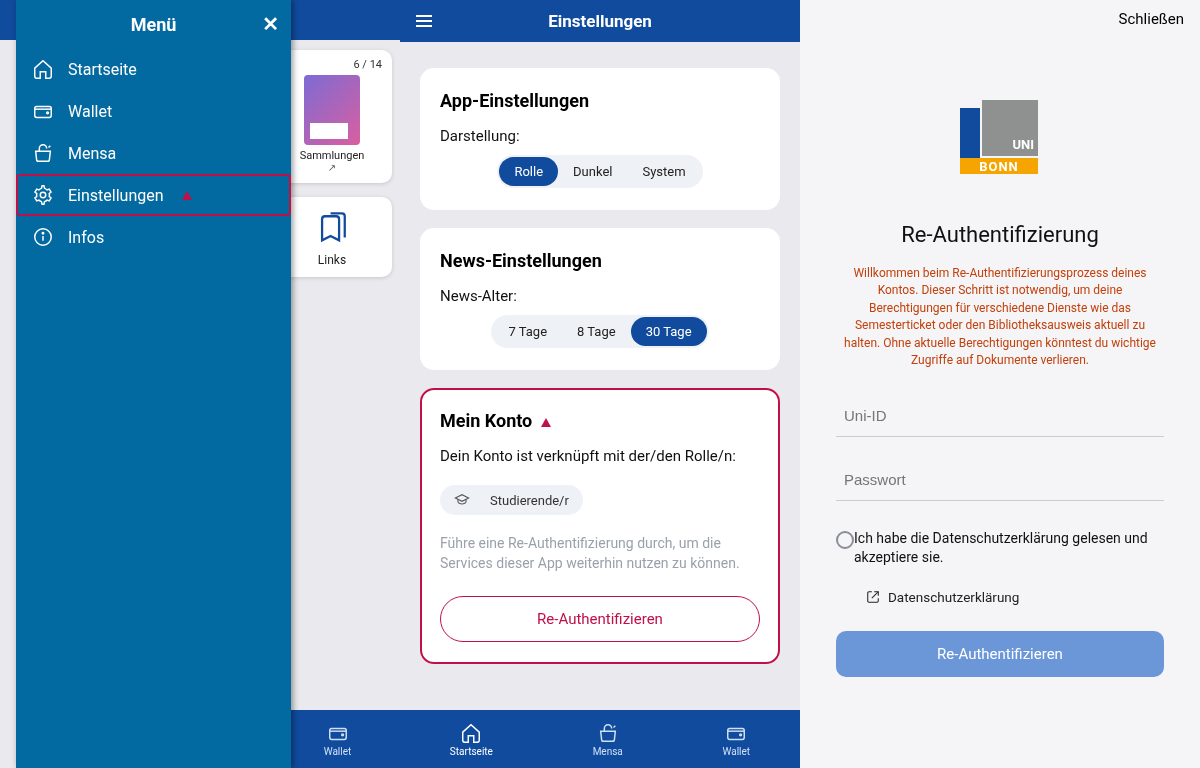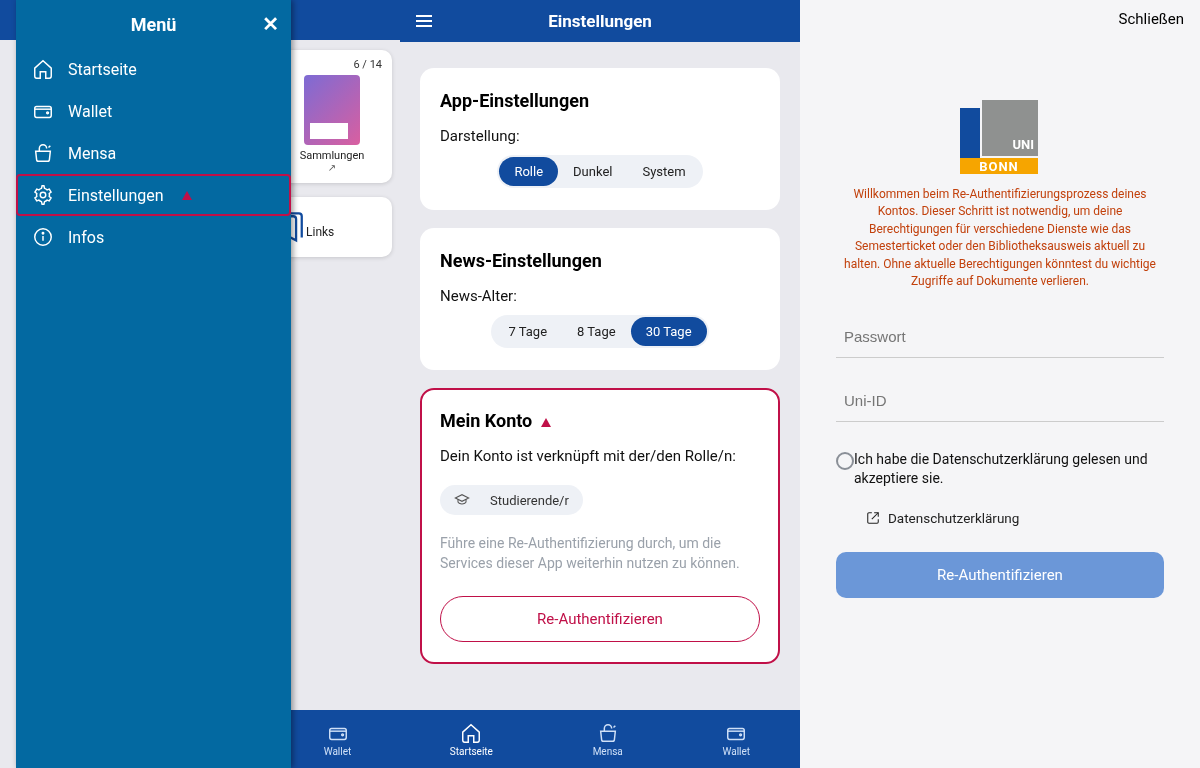--- a/index.html
+++ b/index.html
@@ -13,21 +13,21 @@
   .app-bg { position: absolute; inset: 0; background: #e9e9ee; }
   .app-topbar { height: 40px; background: #114b9e; }
   .app-content { padding: 10px 8px 0 8px; display:flex; flex-direction:column; align-items:flex-end;}
   .card-peek { width: 120px; background:#fff; border-radius:10px; padding:6px 6px 10px 6px; box-shadow:0 1px 4px rgba(0,0,0,.15); font-size:12px; }
   .card-peek .counter { text-align:right; font-size:11px; color:#333; padding:2px 4px;}
   .card-peek .thumb { width:56px; height:70px; margin:2px auto 4px; background:linear-gradient(135deg,#7d6bd4,#d95fa0); border-radius:4px; position:relative; overflow:hidden;}
   .card-peek .thumb::after{content:""; position:absolute; left:6px; bottom:6px; width:38px; height:16px; background:#fff; }
   .card-peek .thumb .bn{position:absolute; left:9px; bottom:7px; font-size:9px; font-weight:700; color:#114b9e;}
   .card-peek .label{ font-size:11px; color:#222; text-align:center;}
   .card-peek .ext{ font-size:10px; color:#555; text-align:center;}
-  .links-card{ width:120px; margin-top:14px; background:#fff; border-radius:10px; box-shadow:0 1px 4px rgba(0,0,0,.15); padding:14px 0 10px; display:flex; align-items:center;}
+  .links-card{ width:120px; margin-top:14px; background:#fff; border-radius:10px; box-shadow:0 1px 4px rgba(0,0,0,.15); padding:14px 0 10px; display:flex; flex-direction:column; align-items:center;}
   .links-card .label{ font-size:12px; color:#222; margin-top:6px;}
   .drawer { position:absolute; left:16px; top:0; bottom:0; width:275px; background:#0369a1; color:#fff; box-shadow:2px 0 6px rgba(0,0,0,.4);}
   .drawer-head{ display:flex; align-items:center; justify-content:center; height:48px; position:relative; font-weight:700; font-size:18px;}
   .drawer-head .close{ position:absolute; right:12px; top:12px; font-size:20px; cursor:pointer;}
   .drawer-item{ display:flex; align-items:center; gap:14px; padding:10px 16px; font-size:16px; cursor:pointer;}
   .drawer-item .ico{ width:22px; height:22px; display:flex; align-items:center; justify-content:center;}
   .drawer-item.sel{ outline:2px solid #c01048; outline-offset:-2px; border-radius:4px;}
   .warn-dot{ width:0;height:0;border-left:5px solid transparent;border-right:5px solid transparent;border-bottom:9px solid #c01048; display:inline-block; margin-left:4px;}
   .bottom-nav{ position:absolute; left:275px; right:0; bottom:0; height:58px; background:#114b9e; display:flex; justify-content:space-around; align-items:center; color:#cfe0f7; font-size:10px;}
   .bn-item{ display:flex; flex-direction:column; align-items:center; gap:2px; cursor:pointer;}
@@ -260,23 +260,24 @@
     <span>Schließen</span>
   </div>
   <div class="p3-body">
     <div class="logo-box">
       <div class="bluecol"></div>
       <div class="greybox">
           <span>UNI</span>
         </div>
       <div class="bonn">BONN</div>
     </div>
+    <div class="p3-title">Re-Authentifizierung</div>
     <div class="p3-desc">Willkommen beim Re-Authentifizierungsprozess deines Kontos. Dieser Schritt ist notwendig, um deine Berechtigungen für verschiedene Dienste wie das Semesterticket oder den Bibliotheksausweis aktuell zu halten. Ohne aktuelle Berechtigungen könntest du wichtige Zugriffe auf Dokumente verlieren.</div>
+    <input class="field" placeholder="Uni-ID" style="">
     <input class="field" type="password" placeholder="Passwort" style="">
-    <input class="field" placeholder="Uni-ID" style="">
     <div class="check-row">
       <span class="radio"></span>
       <span class="txt">Ich habe die Datenschutzerklärung gelesen und akzeptiere sie.</span>
     </div>
     <div class="privacy-link">
       <span>
           <svg width="14" height="14" viewBox="0 0 24 24" fill="none" stroke="#222" stroke-width="1.8">
             <path d="M14 3h7v7"></path>
             <path d="M10 14L21 3"></path>
             <path d="M21 14v5a2 2 0 0 1-2 2H5a2 2 0 0 1-2-2V5a2 2 0 0 1 2-2h5"></path>

